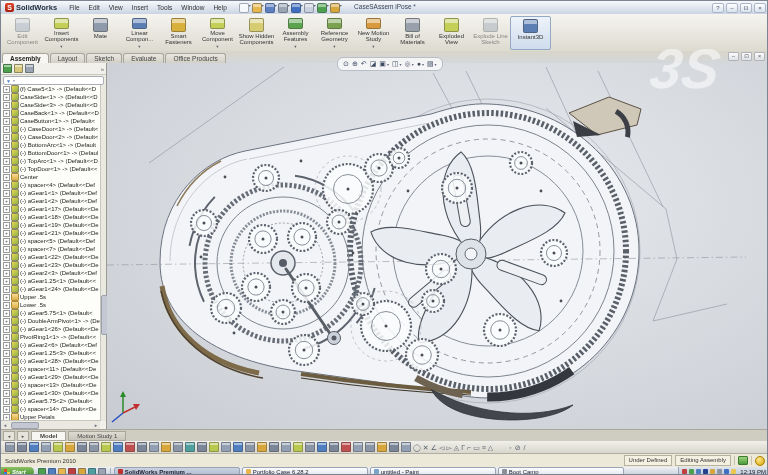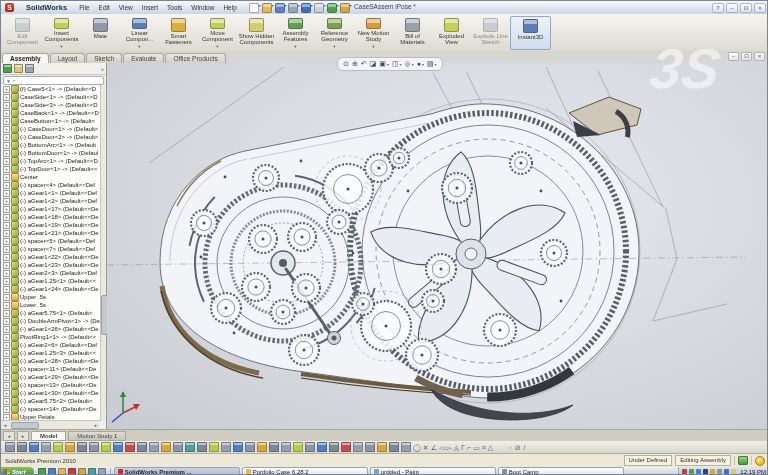--- a/index.html
+++ b/index.html
@@ -3,21 +3,21 @@
 <meta charset="utf-8">
 <style>
   html,body{margin:0;padding:0;background:#9aa0a8;}
   #root{position:relative;width:768px;height:475px;font-family:"Liberation Sans",sans-serif;
         background:#d9dce1;overflow:hidden;border:1px solid #7c8492;box-sizing:border-box;
         -webkit-font-smoothing:antialiased;}
   
   #titlebar{position:absolute;left:0;top:0;width:768px;height:13px;
     background:linear-gradient(#f6f9fc,#c9d4e3);border-bottom:1px solid #9aa6b8;
     display:flex;align-items:center;font-size:6.5px;color:#333;}
-  #logo{display:flex;align-items:center;gap:12px;padding:0 4px;font-weight:bold;font-size:7.5px;color:#1d2a3a;}
+  #logo{display:flex;align-items:center;gap:2px;padding:0 4px;font-weight:bold;font-size:7.5px;color:#1d2a3a;}
   #logo .mark{width:9px;height:9px;border-radius:2px;background:linear-gradient(#e4452a,#a31f0e);
     color:#fff;font-size:7px;line-height:9px;text-align:center;font-weight:bold;}
   #menus{display:flex;gap:1px;margin-left:4px;}
   #menus span{padding:0 4px;cursor:default;}
   #qat{display:flex;gap:3px;margin-left:8px;align-items:center;}
   .qicon{width:8px;height:8px;border-radius:2px;border:1px solid rgba(60,70,90,.45);
     box-shadow:inset 0 3px rgba(255,255,255,.45);}
   .qicon::after{content:"▾";font-size:4px;color:#5a6575;position:relative;left:9px;top:-3px;}
   #doc-title{position:absolute;left:50%;transform:translateX(-50%);top:2px;font-size:6.5px;color:#3a4455;}
   #win-controls{margin-left:auto;display:flex;gap:2px;padding-right:3px;}

